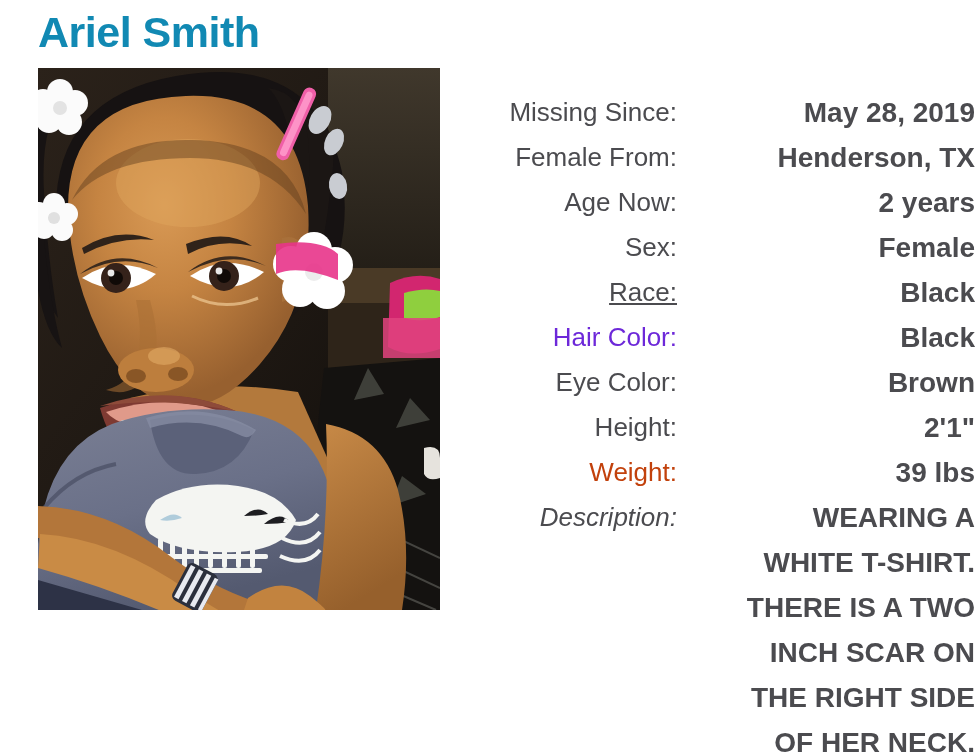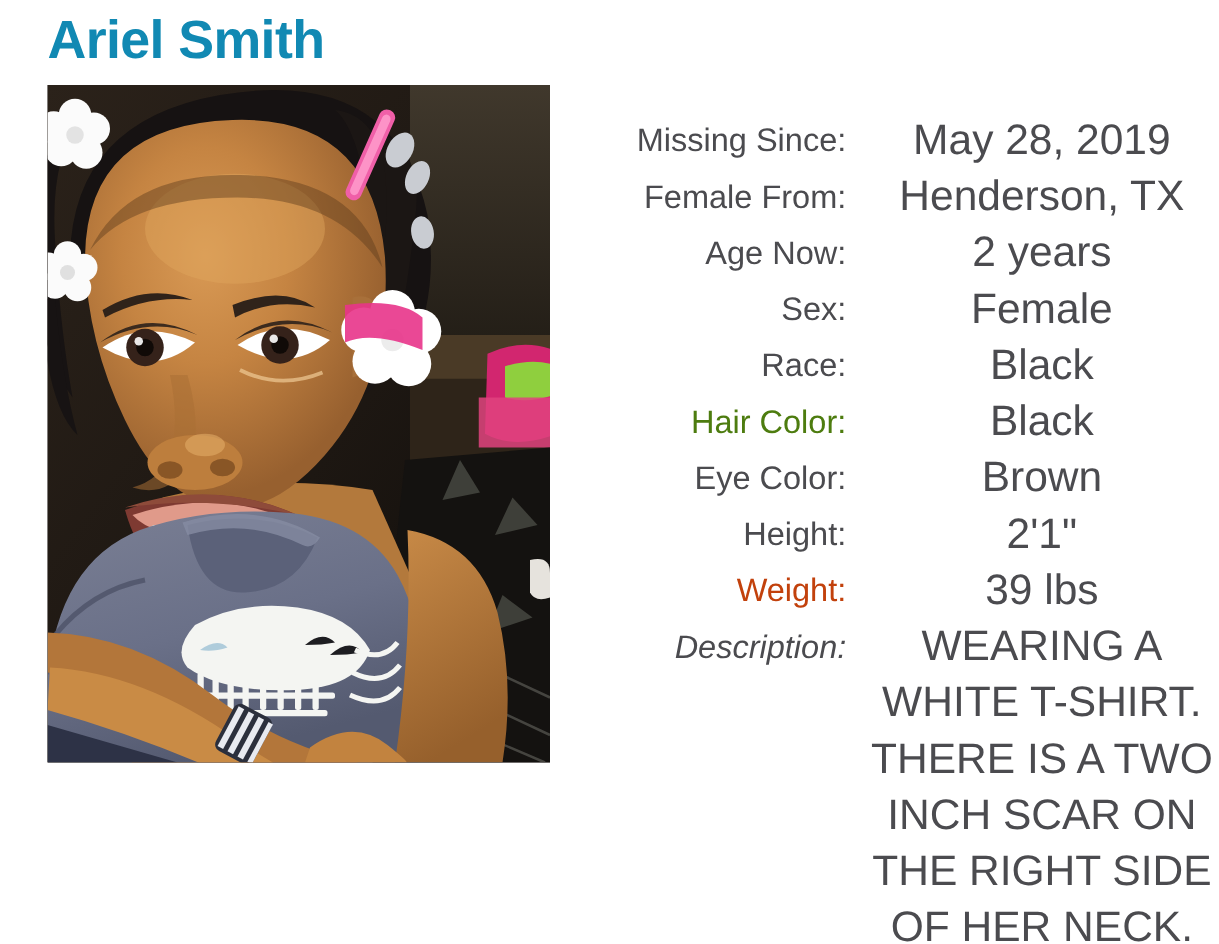--- a/index.html
+++ b/index.html
@@ -64,25 +64,25 @@
     text-align: right;
     padding-right: 15px;
     font-size: 26px;
     line-height: 45px;
     color: #4b4b4f;
     font-weight: 400;
     white-space: nowrap;
   }
   .detail-value {
     flex: 1 1 auto;
-    text-align: center;
-    font-size: 34px;
+    text-align: right;
+    font-size: 28px;
     line-height: 45px;
     color: #4b4b4f;
-    font-weight: 400;
+    font-weight: 700;
   }
   .detail-value .desc-line { display: block; white-space: nowrap; }
 </style>
 </head>
 <body>
 
 <div id="poster">
 
   <h1 id="person-name" style="color: rgb(17, 137, 179);">Ariel Smith</h1>
 
@@ -316,26 +316,26 @@
       <span class="detail-label" style="color: rgb(75, 75, 79);">Age Now:</span>
       <span class="detail-value" style="color: rgb(75, 75, 79);">2 years</span>
     </div>
 
     <div class="detail-row">
       <span class="detail-label" style="color: rgb(75, 75, 79);">Sex:</span>
       <span class="detail-value" style="color: rgb(75, 75, 79);">Female</span>
     </div>
 
     <div class="detail-row">
-      <span class="detail-label" style="color: rgb(75, 75, 79);">Race:</span>
+      <span class="detail-label" style="color: rgb(75, 75, 79); text-decoration: underline;">Race:</span>
       <span class="detail-value" style="color: rgb(75, 75, 79);">Black</span>
     </div>
 
     <div class="detail-row">
-      <span class="detail-label" style="color: #4d7c0f;">Hair Color:</span>
+      <span class="detail-label" style="color: #6d28d9;">Hair Color:</span>
       <span class="detail-value" style="color: rgb(75, 75, 79);">Black</span>
     </div>
 
     <div class="detail-row">
       <span class="detail-label" style="color: rgb(75, 75, 79);">Eye Color:</span>
       <span class="detail-value" style="color: rgb(75, 75, 79);">Brown</span>
     </div>
 
     <div class="detail-row">
       <span class="detail-label" style="color: rgb(75, 75, 79);">Height:</span>

